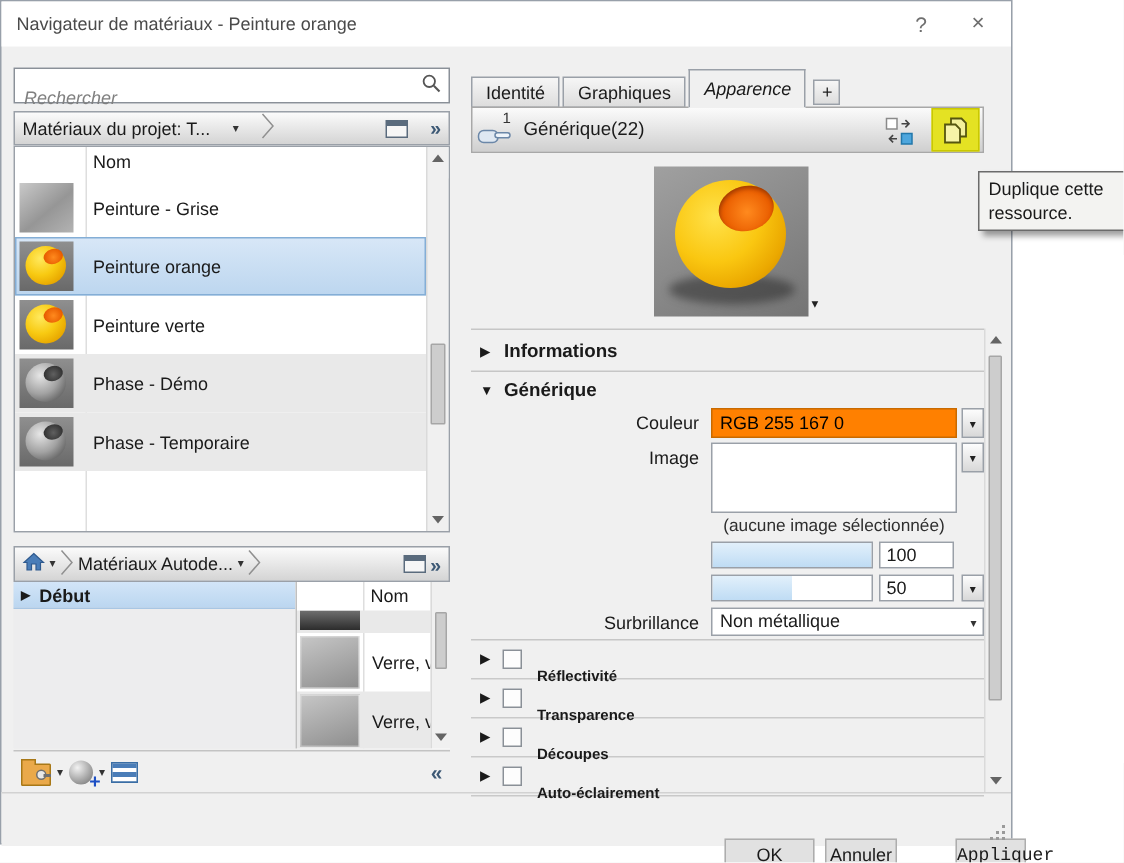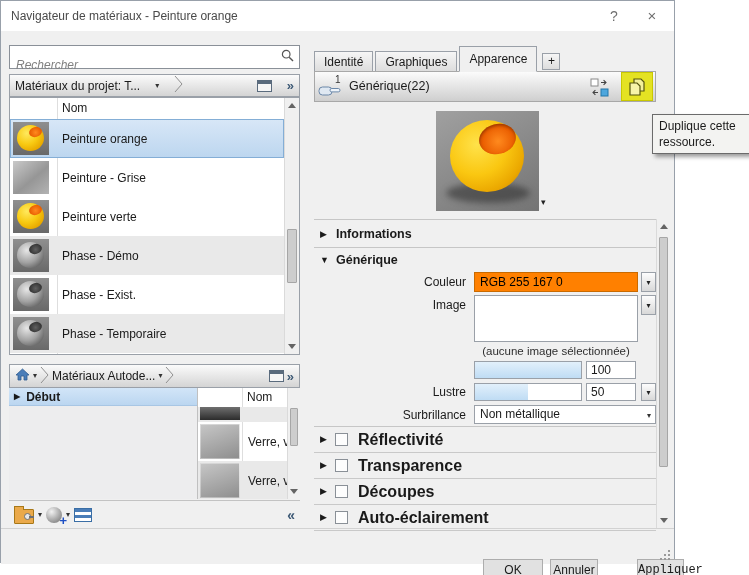--- a/index.html
+++ b/index.html
@@ -99,21 +99,21 @@
   .pbtn{position:absolute;top:9px;height:22px;background:#e1e1e1;border:1px solid #adadad;box-sizing:border-box;
         text-align:center;line-height:20px;margin-top:21px;}
   .grip{position:absolute;right:4px;bottom:4px;width:10px;height:10px;}
   .grip::after{content:"";position:absolute;right:0;top:0;width:2px;height:2px;background:#9a9a9a;
         box-shadow:0 4px #9a9a9a,0 8px #9a9a9a,-4px 4px #9a9a9a,-4px 8px #9a9a9a,-8px 8px #9a9a9a;}
 
   
   .tab-strip{left:313px;top:45px;width:345px;height:26px;display:flex;align-items:flex-end;gap:2px;}
   .tab{height:21px;line-height:21px;padding:0 9px;background:linear-gradient(#f6f6f6,#dddddd);
        border:1px solid #9aa0a8;box-sizing:border-box;position:relative;}
-  .tab.active{height:26px;line-height:25px;background:#f0f0f0;border-bottom:1px solid #f0f0f0;z-index:3;}
+  .tab.active{height:26px;line-height:25px;background:#f0f0f0;border-bottom:1px solid #f0f0f0;z-index:3;font-style:italic;}
   .tab.plus{height:17px;line-height:15px;width:18px;padding:0;text-align:center;margin-left:3px;margin-bottom:2px;}
 
   .asset-bar{left:313px;top:70px;width:342px;height:31px;background:linear-gradient(#fbfbfb,#cfcfcf);
              border:1px solid #a8a8a8;box-sizing:border-box;}
   .usage{position:absolute;left:20px;top:2px;font-size:10px;color:#333;}
   .hand{position:absolute;left:3px;top:12px;}
   .asset-name{position:absolute;left:34px;top:0;line-height:29px;font-size:12.5px;}
   .swap-ic{position:absolute;right:46px;top:6px;}
   .dup-btn{position:absolute;right:2px;top:0;width:32px;height:29px;background:#e4e223;border:1px solid #c9c800;
            box-sizing:border-box;display:flex;align-items:center;justify-content:center;}
@@ -140,21 +140,21 @@
   .slider .fill{height:100%;background:linear-gradient(#e2f0fb,#bfdcf4);}
   .valbox{line-height:16px;padding-left:4px;}
   .selectbox{line-height:17px;padding-left:5px;}
   .selectbox .caret{position:absolute;right:4px;top:6px;}
   .img-note{position:absolute;left:467px;top:344px;width:176px;text-align:center;font-size:11.5px;color:#2e2e2e;}
 
   .csec-rows{position:absolute;left:313px;top:426px;width:342px;}
   .csec{position:relative;height:25px;line-height:25px;border-bottom:1px solid #c9c9c9;}
   .csec .exp{position:absolute;left:6px;top:0;font-size:9px;}
   .csec .cb{position:absolute;left:21px;top:6px;width:13px;height:13px;background:#fdfdfd;border:1px solid #8a9097;box-sizing:border-box;}
-  .csec .lbl{position:absolute;left:44px;top:0;font-weight:bold;font-size:16px;}
+  .csec .lbl{position:absolute;left:44px;top:12px;font-weight:bold;font-size:10px;}
 
   
   .tooltip{position:absolute;left:652px;top:114px;width:96px;background:#f3f3f1;border:1px solid #6b6b6b;
            padding:3px 6px;line-height:16px;box-shadow:3px 3px 4px rgba(0,0,0,.38);z-index:20;}
 </style>
 </head>
 <body>
 
 <div class="stage">
   <div class="dialog">
@@ -185,51 +185,44 @@
       </span>
       <span class="spacer"></span>
       <span class="grid-icon"></span>
       <span class="dbl">»</span>
     </div>
 
     <div class="abs main-list">
       <div class="col-sep"></div>
       <div class="list-header">Nom</div>
       <div class="rows">
+          <div class="mrow shade-white">
+    <span class="thumb t-scene-gray"></span>
+    <span class="mname">Peinture - Grise</span>
+  </div>
           <div class="mrow shade-white selected">
     <span class="thumb t-sphere-yellow">
               <span class="ball"></span>
               <span class="hole"></span>
             </span>
     <span class="mname">Peinture orange</span>
   </div>
           <div class="mrow shade-white">
-    <span class="thumb t-scene-gray"></span>
-    <span class="mname">Peinture - Grise</span>
-  </div>
-          <div class="mrow shade-white">
     <span class="thumb t-sphere-yellow">
               <span class="ball"></span>
               <span class="hole"></span>
             </span>
     <span class="mname">Peinture verte</span>
   </div>
           <div class="mrow shade-gray">
     <span class="thumb t-sphere-gray">
               <span class="ball"></span>
               <span class="hole"></span>
             </span>
     <span class="mname">Phase - Démo</span>
-  </div>
-          <div class="mrow shade-white">
-    <span class="thumb t-sphere-gray">
-              <span class="ball"></span>
-              <span class="hole"></span>
-            </span>
-    <span class="mname">Phase - Exist.</span>
   </div>
           <div class="mrow shade-gray">
     <span class="thumb t-sphere-gray">
               <span class="ball"></span>
               <span class="hole"></span>
             </span>
     <span class="mname">Phase - Temporaire</span>
   </div>
         </div>
       <div class="sbv" style="right:0;top:0;width:15px;height:100%;">
@@ -384,21 +377,20 @@
     <div class="dropbtn" style="left:640px;top:294px;height:20px;">
         <span>▾</span>
       </div>
     <div class="img-note">(aucune image sélectionnée)</div>
 
     <div class="field slider" style="left:473px;top:360px;width:108px;height:18px;">
       <div class="fill" style="width: 100%;"></div>
     </div>
     <div class="field valbox" style="left:585px;top:360px;width:50px;height:18px;">100</div>
 
-    <div class="flabel" style="top:381px;">Lustre</div>
     <div class="field slider" style="left:473px;top:382px;width:108px;height:18px;">
       <div class="fill" style="width: 50%;"></div>
     </div>
     <div class="field valbox" style="left:585px;top:382px;width:50px;height:18px;">50</div>
     <div class="dropbtn" style="left:640px;top:382px;height:18px;">
         <span>▾</span>
       </div>
 
     <div class="flabel" style="top:404px;">Surbrillance</div>
     <div class="field selectbox" style="left:473px;top:404px;width:182px;height:19px;">

